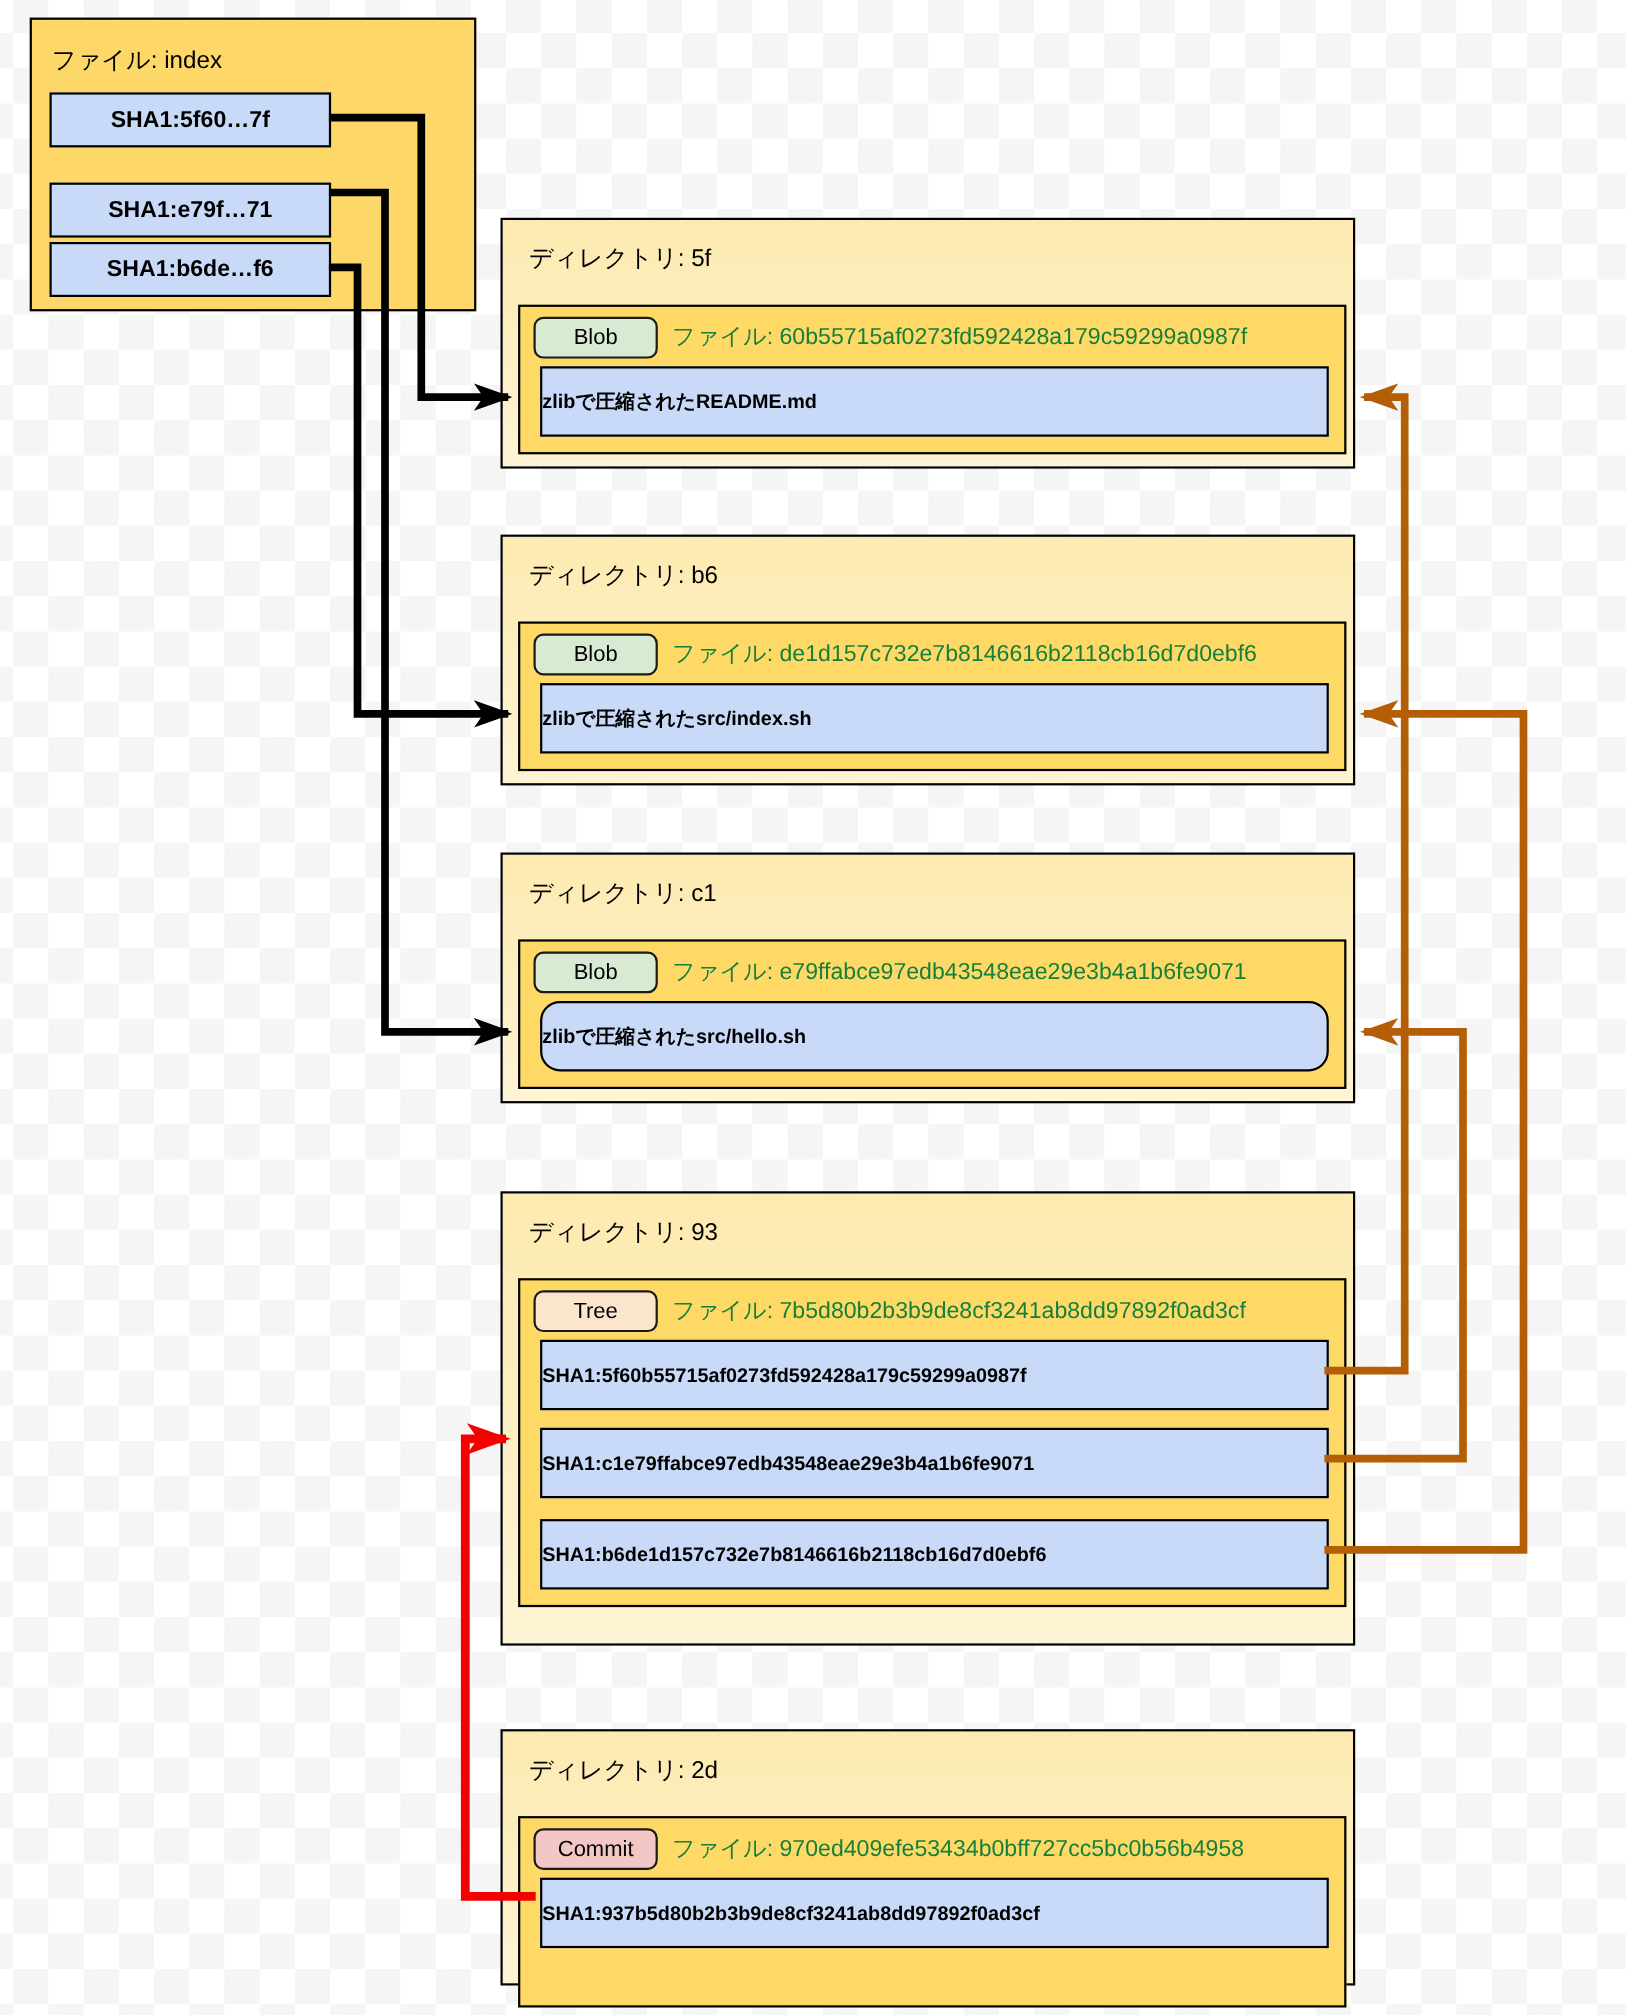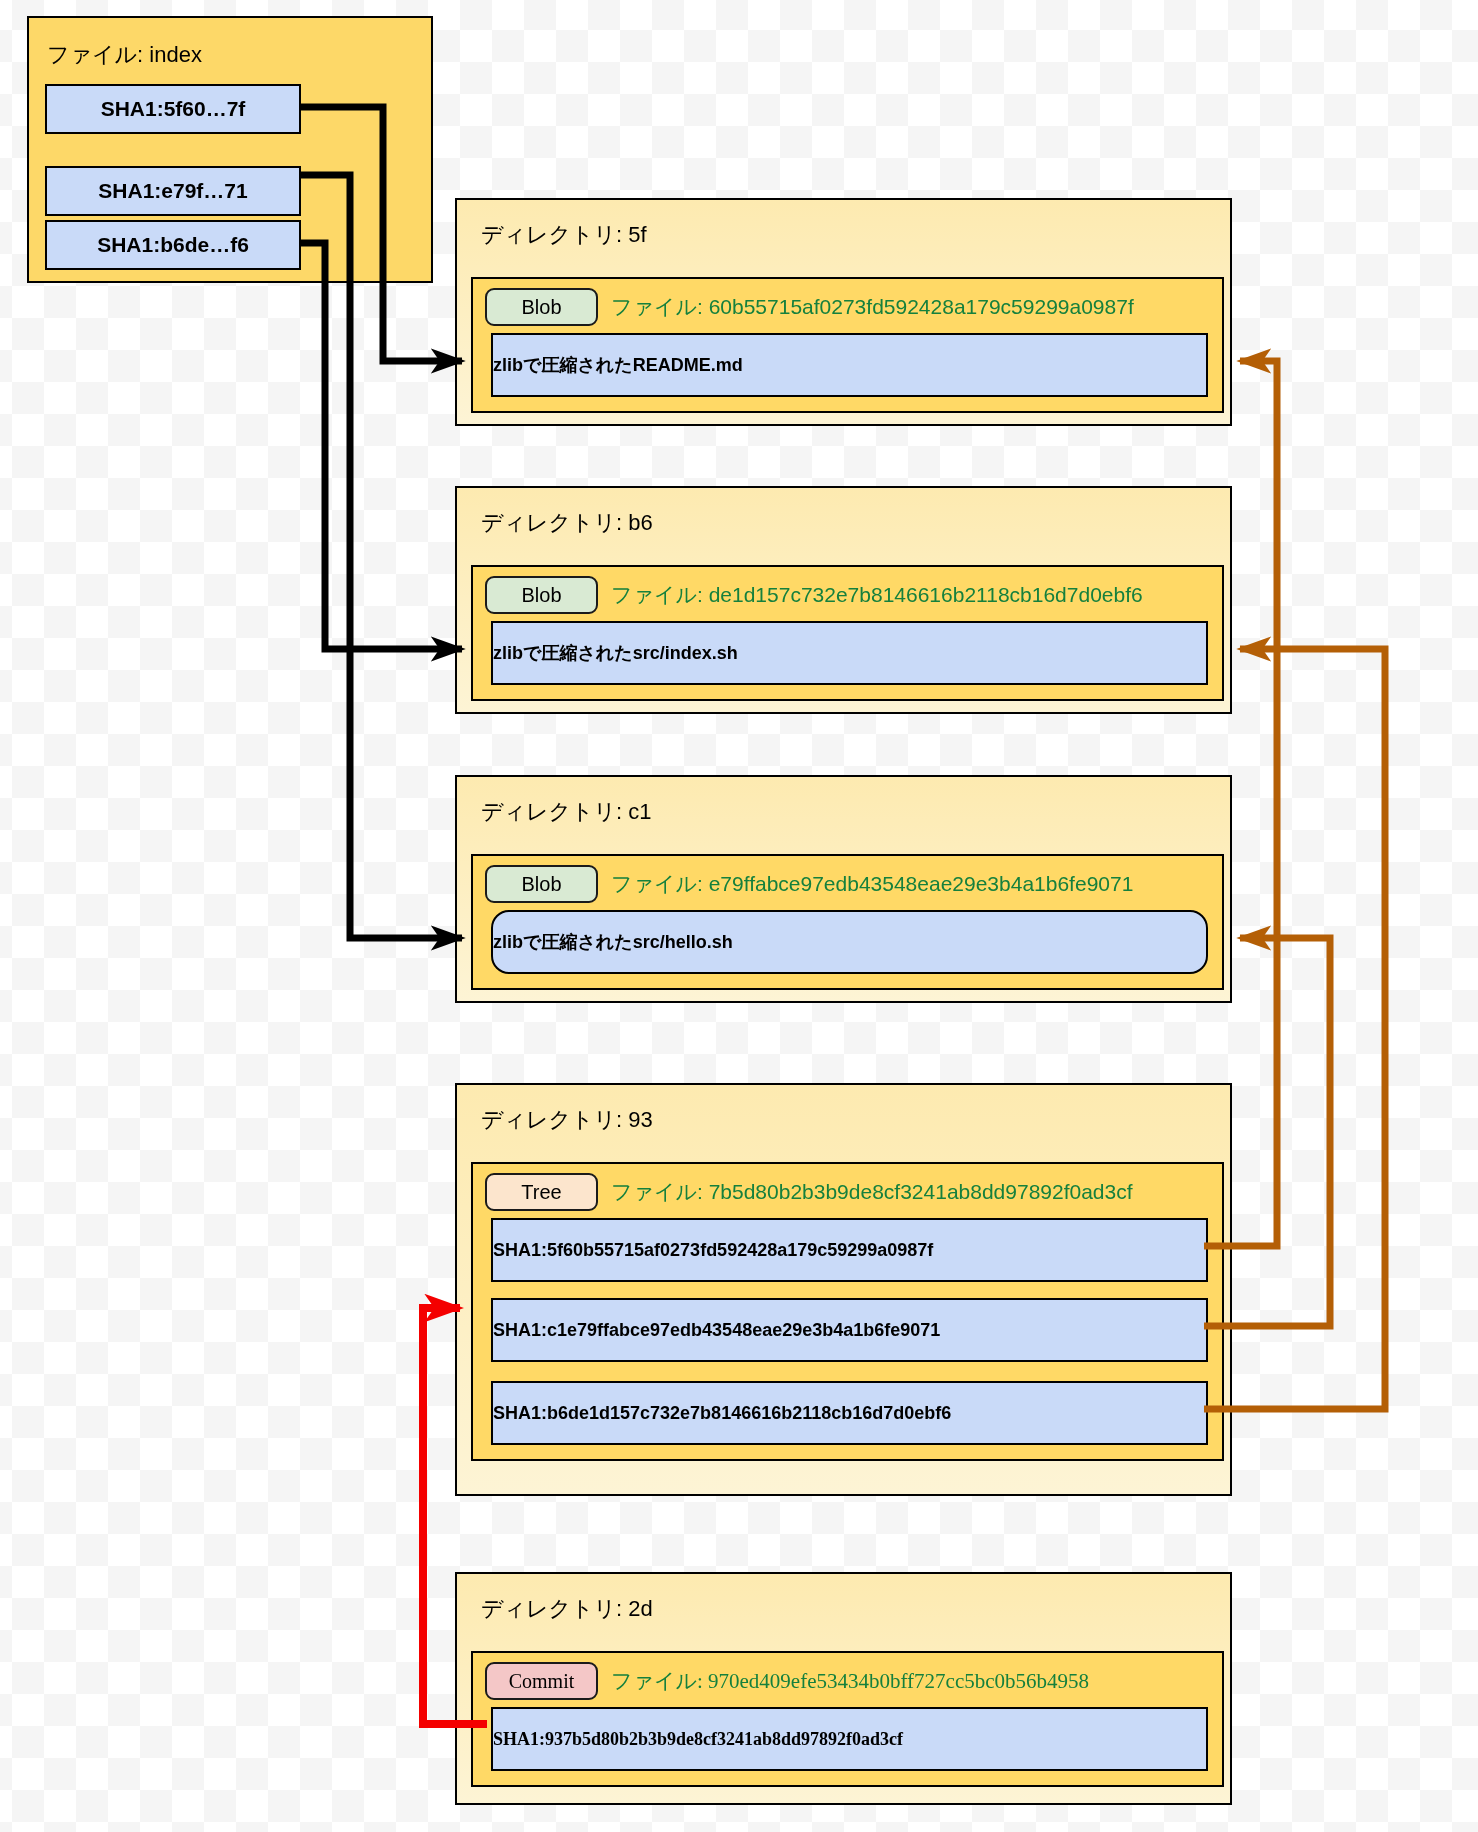--- a/index.html
+++ b/index.html
@@ -104,21 +104,21 @@
       <div class="inner" style="height: 299px;">
         <div class="badge" style="background: rgb(252, 229, 205);">Tree</div>
         <div class="file-label">ファイル: 7b5d80b2b3b9de8cf3241ab8dd97892f0ad3cf</div>
       <div class="content-row" style="top: 54px;">SHA1:5f60b55715af0273fd592428a179c59299a0987f</div>
           <div class="content-row" style="top: 134px;">SHA1:c1e79ffabce97edb43548eae29e3b4a1b6fe9071</div>
           <div class="content-row" style="top: 217px;">SHA1:b6de1d157c732e7b8146616b2118cb16d7d0ebf6</div>
         </div>
     </div>
       <div class="dir-box" style="top: 1528px; height: 233px; margin-top: 44px;">
       <div class="box-title">ディレクトリ: 2d</div>
-      <div class="inner" style="height: 136px; font-family: Liberation Serif, serif;">
+      <div class="inner" style="height: 174px;">
         <div class="badge" style="background: rgb(244, 199, 199);">Commit</div>
         <div class="file-label">ファイル: 970ed409efe53434b0bff727cc5bc0b56b4958</div>
       <div class="content-row" style="top: 54px;">SHA1:937b5d80b2b3b9de8cf3241ab8dd97892f0ad3cf</div>
         </div>
     </div>
     </div>
 
   <svg class="arrows" width="1478" height="1832" viewBox="0 0 1478 1832" xmlns="http://www.w3.org/2000/svg">
     <defs>
       <marker id="mk-black" viewBox="0 0 14 10" refX="12.5" refY="5" markerWidth="5" markerHeight="3.6" orient="auto">

